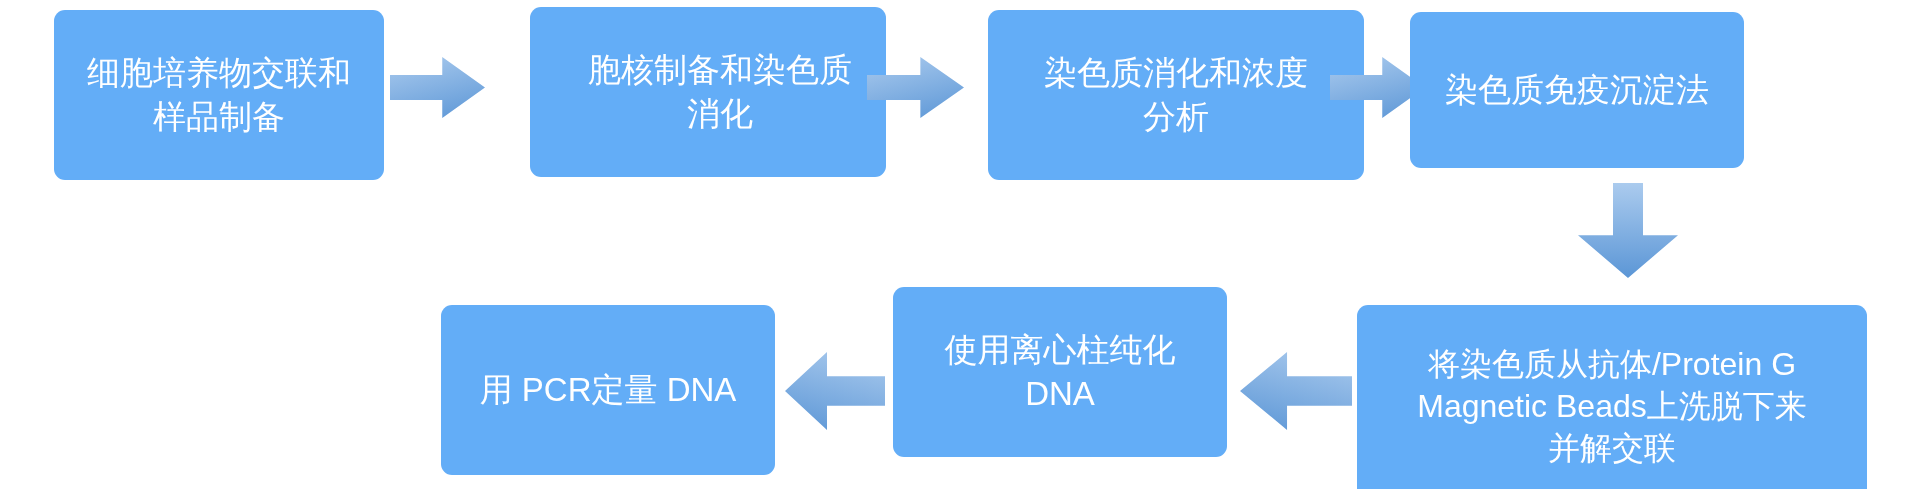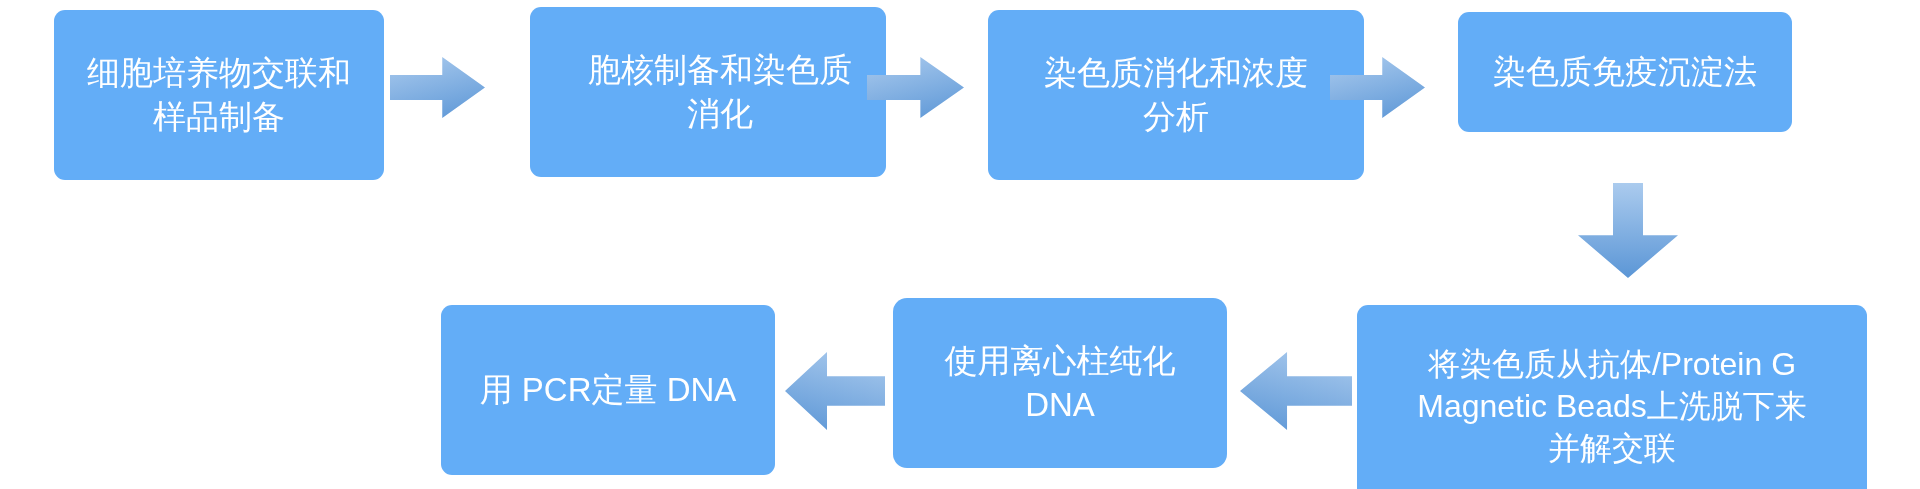--- a/index.html
+++ b/index.html
@@ -41,27 +41,27 @@
     clip-path: polygon(35% 0%, 65% 0%, 65% 55%, 100% 55%, 50% 100%, 0% 55%, 35% 55%);
     background: linear-gradient(180deg, #ABCBEE 0%, #5B96D6 100%);
   }
   
   #box1 { left: 54px;   top: 10px;  width: 330px; height: 170px; }
   #arr1 { left: 390px;  top: 57px;  width: 95px;  height: 61px; }
   #box2 { left: 530px;  top: 7px;  width: 332px; height: 170px; padding-left: 24px; }
   #arr2 { left: 867px;  top: 57px;  width: 97px;  height: 61px; }
   #box3 { left: 988px;  top: 10px;  width: 376px; height: 170px; }
   #arr3 { left: 1330px; top: 57px;  width: 95px;  height: 61px; }
-  #box4 { left: 1458px; top: 12px;  width: 334px; height: 120px; text-align: center; }
+  #box4 { left: 1410px; top: 12px;  width: 334px; height: 156px; text-align: center; }
   
   #arr4 { left: 1578px; top: 183px; width: 100px; height: 95px; }
   
   #box5 { left: 1357px; top: 305px; width: 510px; height: 202px; font-size: 32px; }
   #arr5 { left: 1240px; top: 352px; width: 112px; height: 78px; }
-  #box6 { left: 893px;  top: 298px; width: 334px; height: 170px; border-radius: 14px; }
+  #box6 { left: 893px;  top: 287px; width: 334px; height: 170px; }
   #arr6 { left: 785px;  top: 352px; width: 100px; height: 78px; }
   #box7 { left: 424px;  top: 305px; width: 334px; height: 170px; margin-left: 17px; }
 </style>
 </head>
 <body>
 
 <div class="canvas">
 
   <div class="box" id="box1">
     <div class="line">细胞培养物交联和</div>

